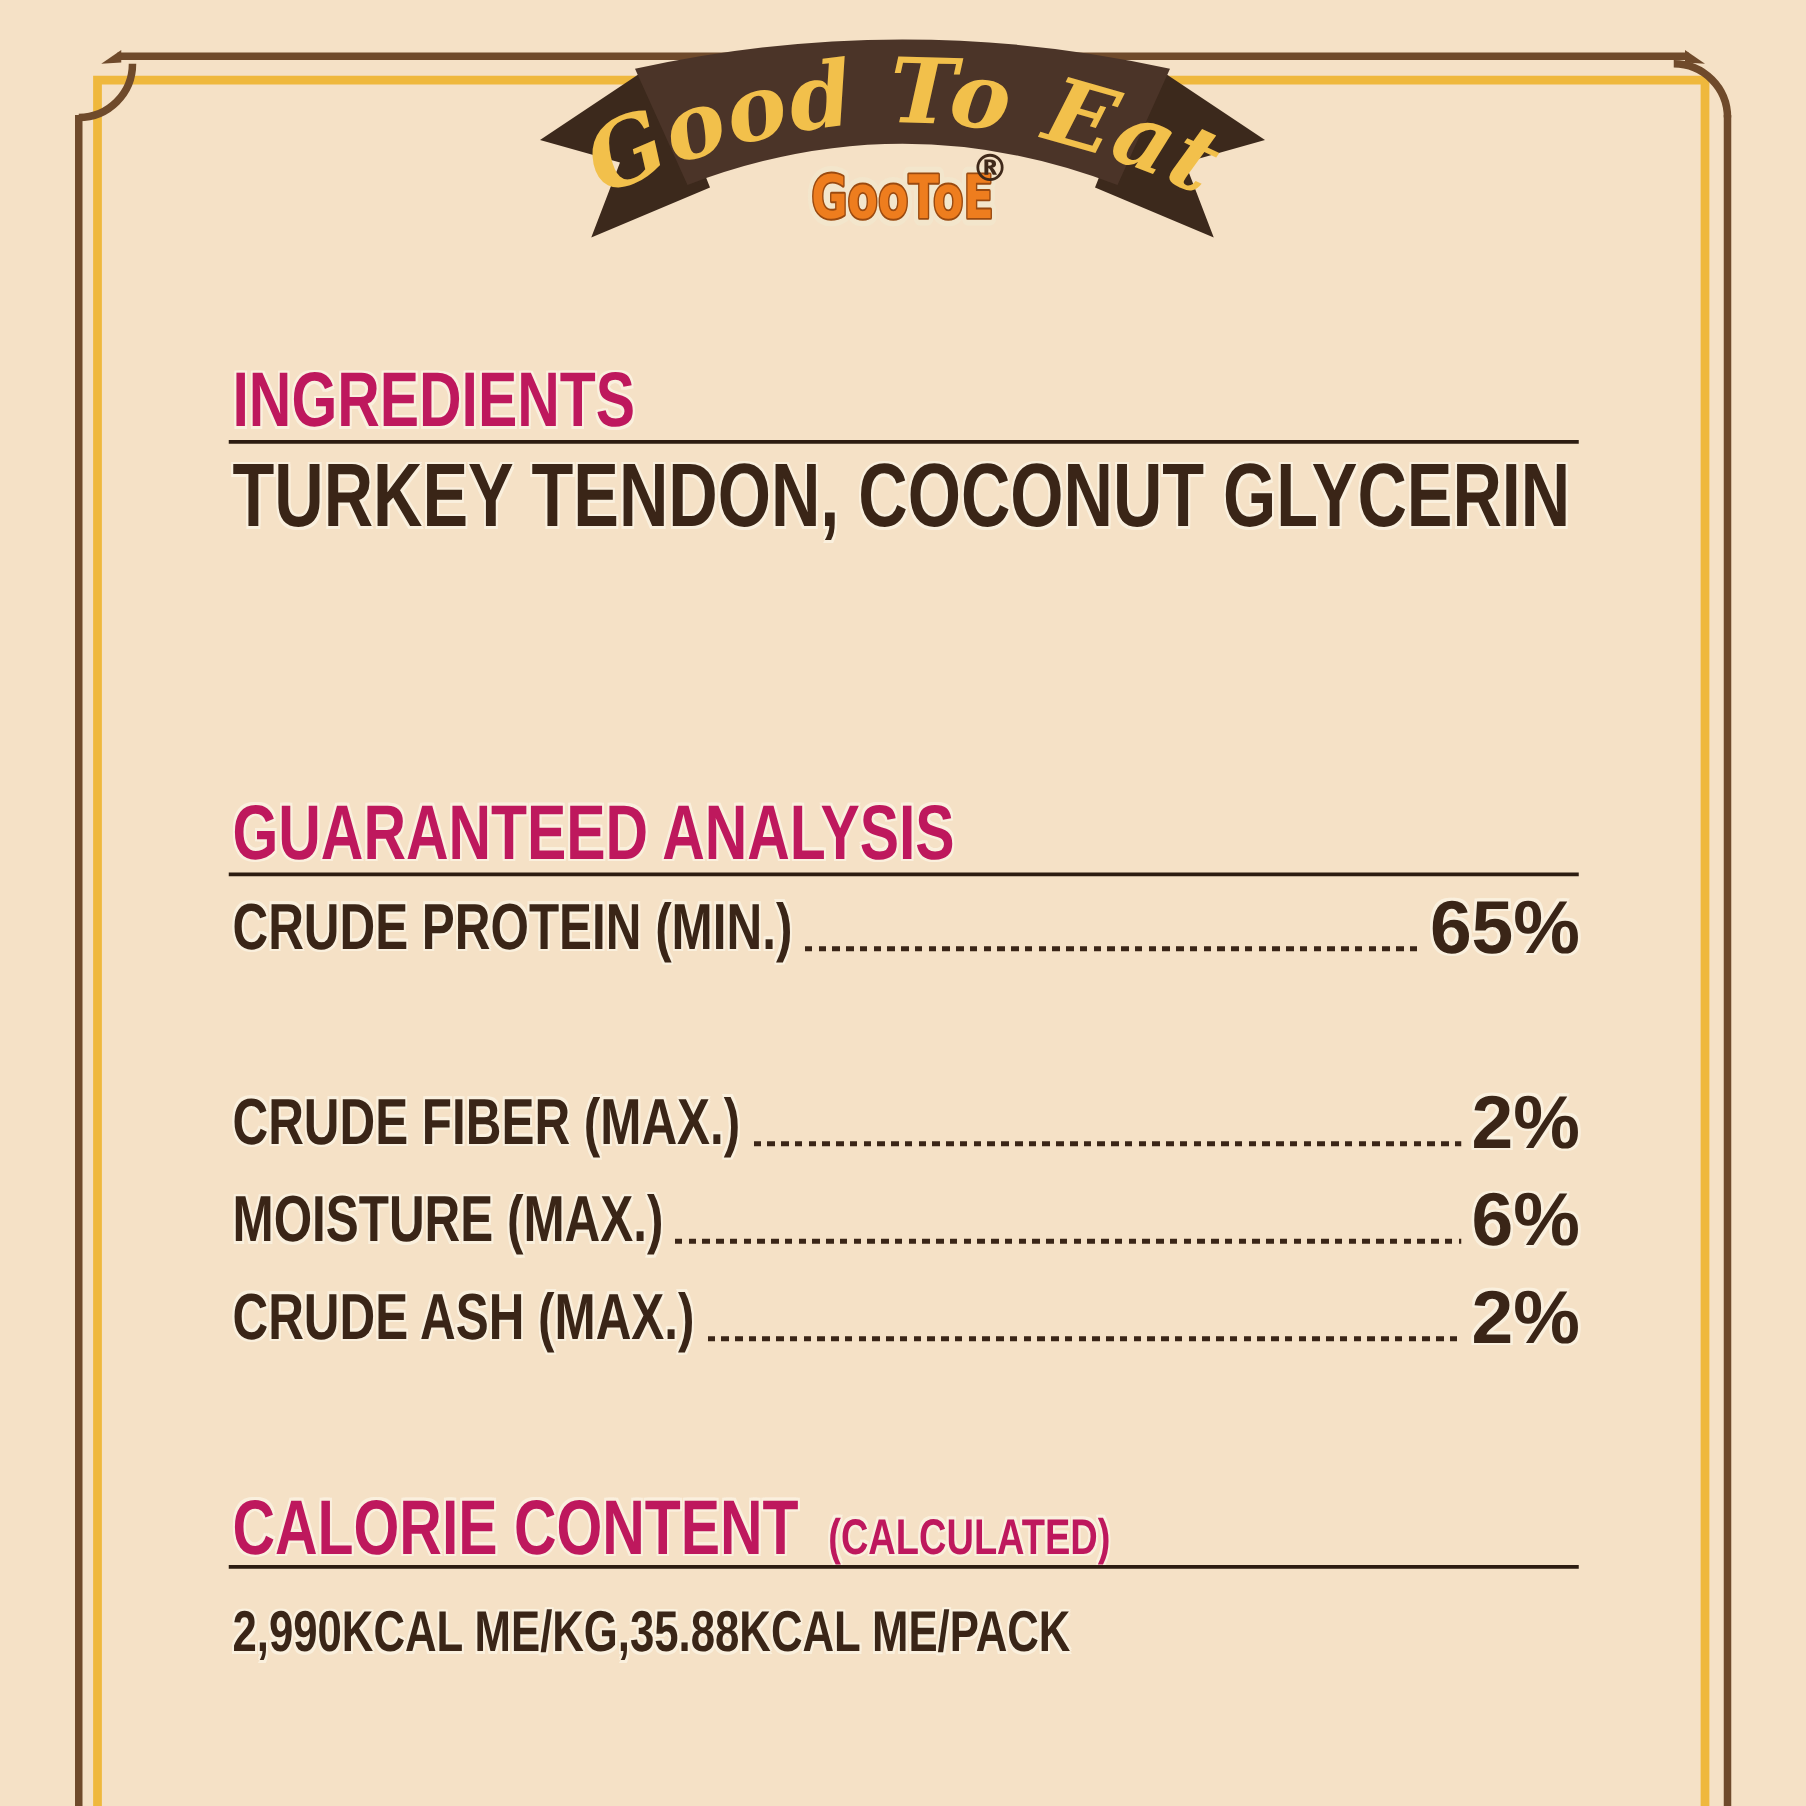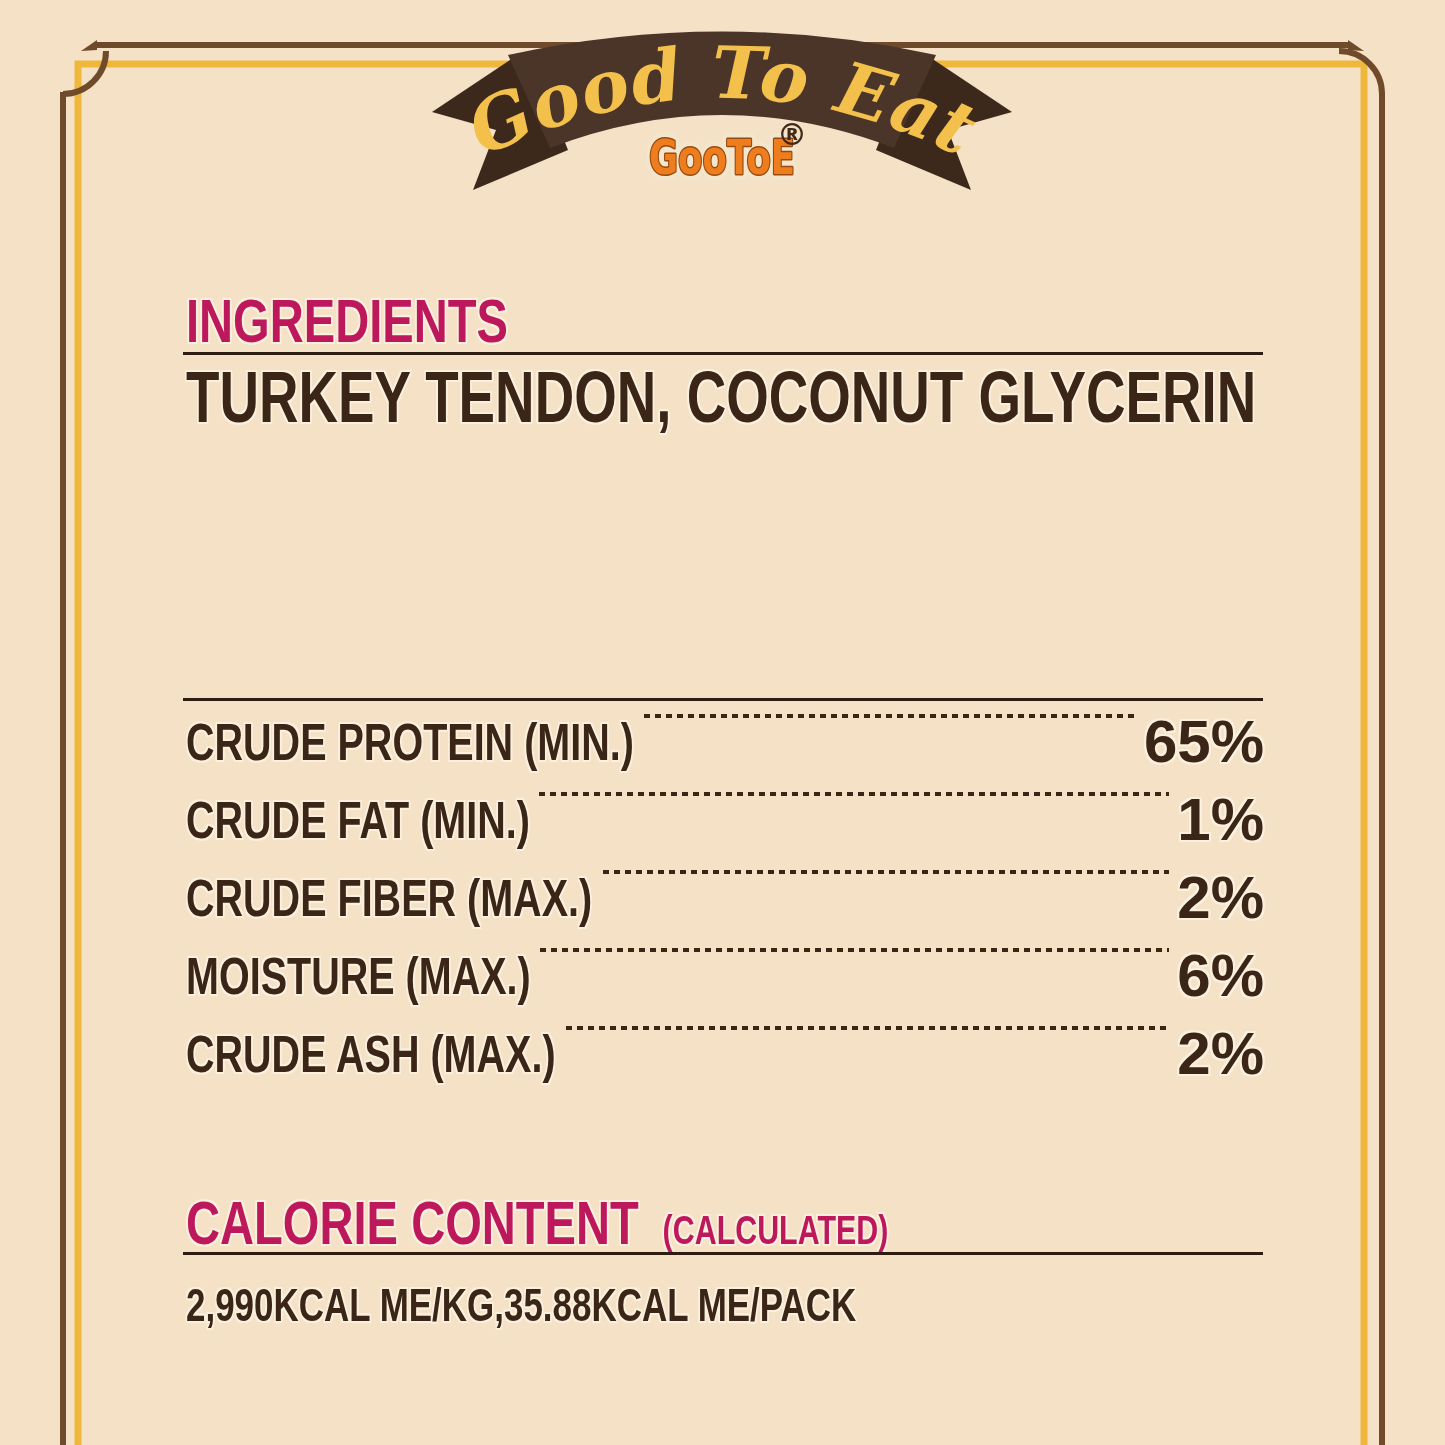--- a/index.html
+++ b/index.html
@@ -33,21 +33,21 @@
     font-weight:bold;color:#3a2517;line-height:1.05;
   }
 
   .rule{
     position:absolute;left:183px;width:1080px;height:3px;
     background:#2c1c11;
   }
 
   .ga-row{
     position:absolute;left:186px;width:1078px;height:56px;
-    display:flex;align-items:flex-start;
+    display:flex;align-items:flex-end;
   }
   .ga-row .lbl{
     font-size:52px;font-weight:bold;color:#3a2517;line-height:56px;white-space:nowrap;
   }
   .ga-row .val{
     font-size:60px;font-weight:bold;color:#3a2517;line-height:56px;white-space:nowrap;
   }
   .ga-row .leader{
     flex:1;height:4px;margin:0 8px 9px 10px;
     background:repeating-linear-gradient(90deg,#3a2517 0 6px,transparent 6px 11px);
@@ -85,31 +85,29 @@
   </svg>
 
   <div class="heading" style="top:288px">
     <span class="cond halo">INGREDIENTS</span>
   </div>
   <div class="rule" style="top:352px"></div>
   <div class="bodyline" style="top:360px;font-size:72px">
     <span class="cond halo">TURKEY TENDON, COCONUT GLYCERIN</span>
   </div>
 
+  <div class="heading" style="top:634px">
+    <span class="cond halo">GUARANTEED ANALYSIS</span>
+  </div>
   <div class="rule" style="top:698px"></div>
 
   <div class="ga-row" style="top:714px">
     <span class="lbl cond cond-flow halo" style="margin-right: -141.111px;">CRUDE PROTEIN (MIN.)</span>
     <span class="leader"></span>
     <span class="val halo">65%</span>
-  </div>
-  <div class="ga-row" style="top:792px">
-    <span class="lbl cond cond-flow halo" style="margin-right: -109.064px;">CRUDE FAT (MIN.)</span>
-    <span class="leader"></span>
-    <span class="val halo">1%</span>
   </div>
   <div class="ga-row" style="top:870px">
     <span class="lbl cond cond-flow halo" style="margin-right: -127.839px;">CRUDE FIBER (MAX.)</span>
     <span class="leader"></span>
     <span class="val halo">2%</span>
   </div>
   <div class="ga-row" style="top:948px">
     <span class="lbl cond cond-flow halo" style="margin-right: -109.316px;">MOISTURE (MAX.)</span>
     <span class="leader"></span>
     <span class="val halo">6%</span>

